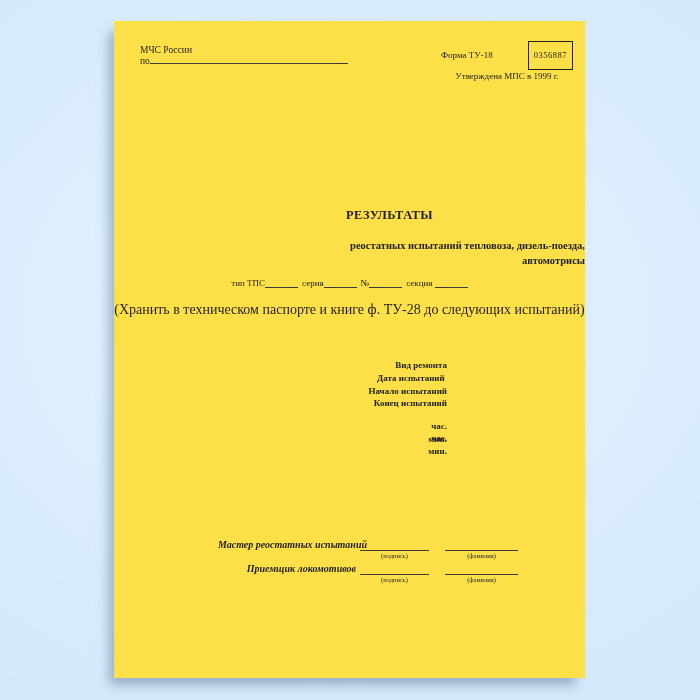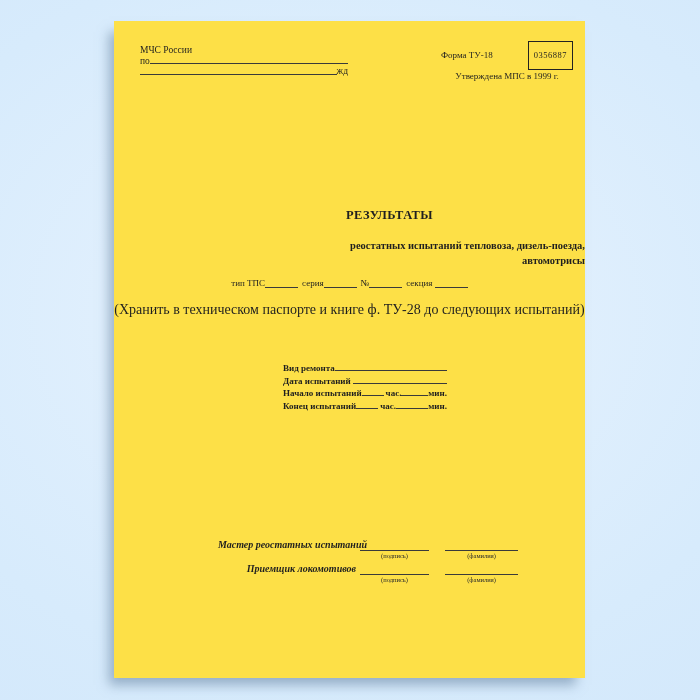--- a/index.html
+++ b/index.html
@@ -68,21 +68,21 @@
   .note {
     position: absolute; left: 0; top: 281px; width: 100%;
     text-align: center; font-size: 14px;
   }
 
   
   .details {
     position: absolute; left: 169px; top: 339px; width: 164px;
     font-size: 9px; font-weight: bold;
   }
-  .d-row { display: flex; align-items: flex-end; height: 12.8px; }
+  .d-row { display: flex; align-items: flex-end; height: 12.8px; flex-direction: column; }
   .d-row span { white-space: pre; }
   .f22 { flex: 0 0 22px; }
   .hm  { flex: 0 0 auto; padding-left: 2px; }
 
   
   .sigs {
     position: absolute; left: 104px; top: 518px; width: 310px;
     font-size: 10px;
   }
   .sig-row { display: flex; align-items: flex-start; margin-bottom: 3px; }
@@ -103,24 +103,20 @@
 </head>
 <body>
 
 <div class="paper">
 
   <div class="hdr-left">
     <div>МЧС России</div>
     <div class="fill-row">
       <span>по</span>
       <span class="fill grow"></span>
-    </div>
-    <div class="fill-row">
-      <span class="fill grow"></span>
-      <span>жд</span>
     </div>
   </div>
 
   <div class="hdr-right">
     <div class="row1">
       <span>Форма ТУ-18</span>
       <span class="numbox">0356887</span>
     </div>
     <div>Утверждена МПС в 1999 г.</div>
   </div>

